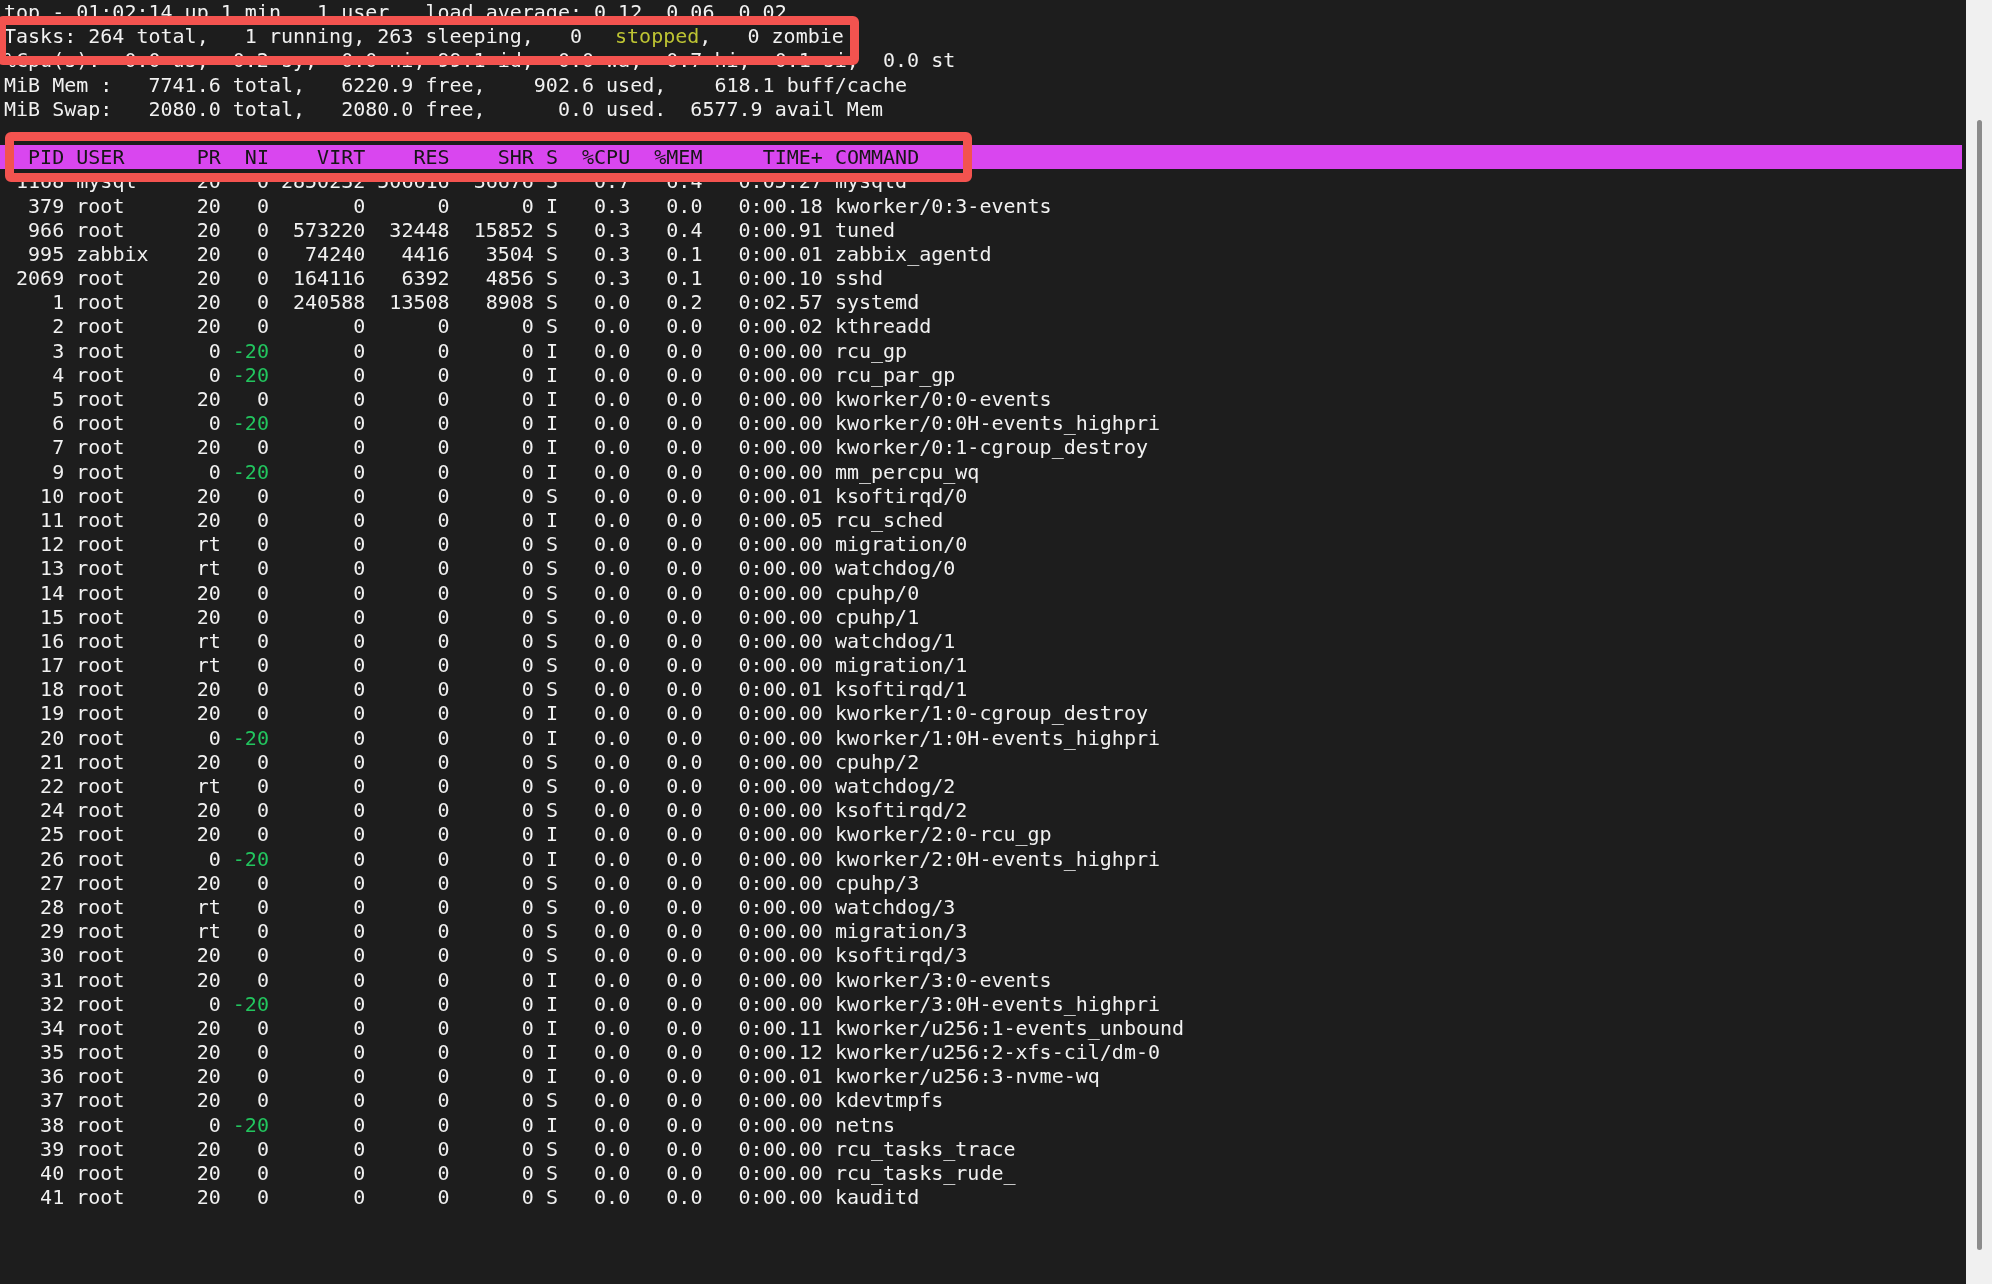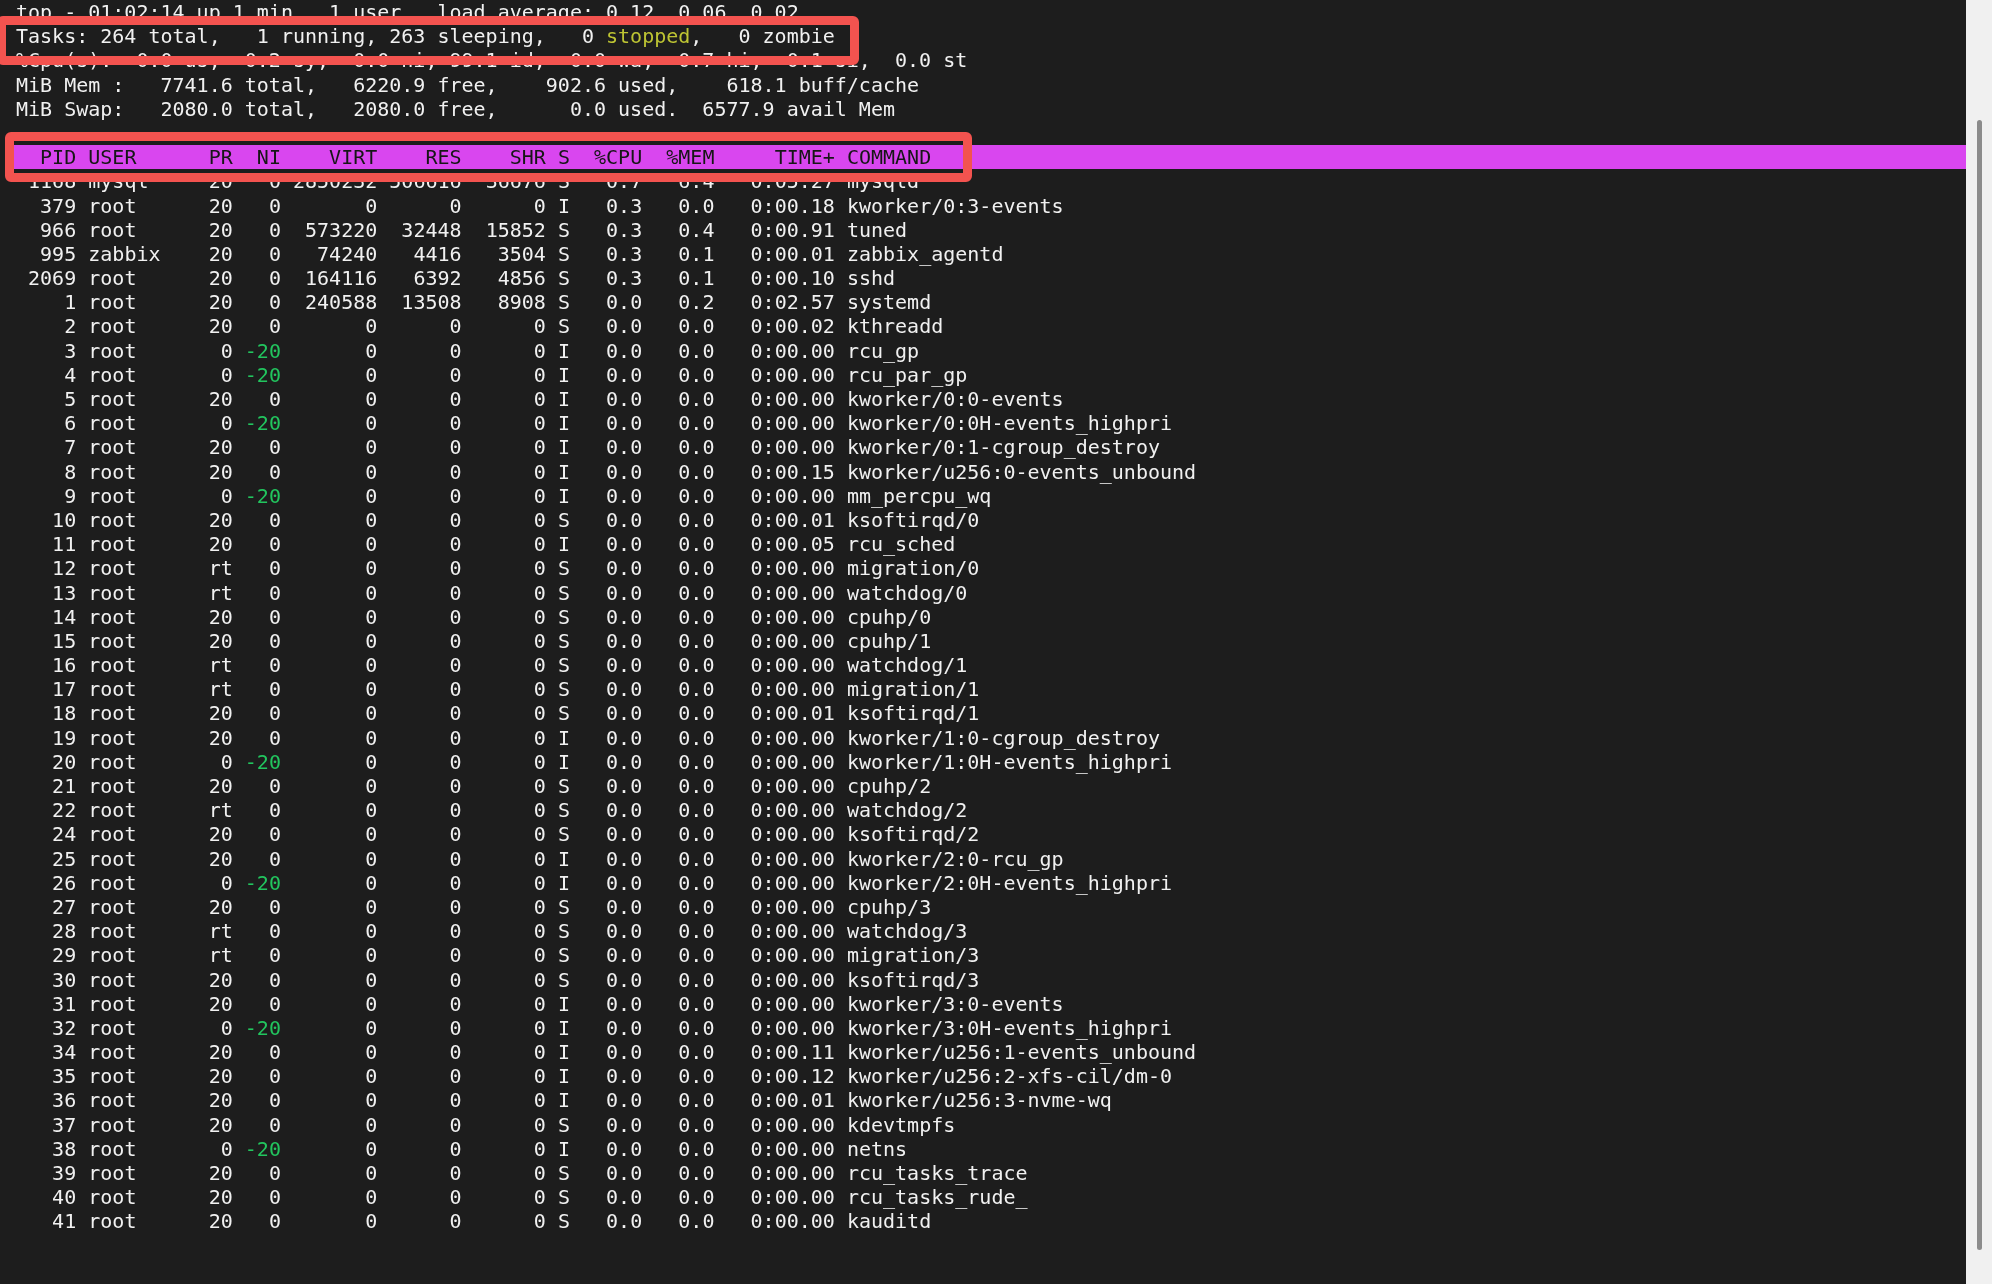--- a/index.html
+++ b/index.html
@@ -12,38 +12,38 @@
     position: relative;
     width: 1992px; height: 1284px;
     font-family: "DejaVu Sans Mono", monospace;
     font-size: 20px;
     line-height: 24.2px;
     color: #f1f1f1;
     background: #1d1d1d;
   }
   .content {
     position: absolute;
-    left: 12px; top: 0;
+    left: 0; top: 0;
     width: 1966px; height: 1216px;
     padding-left: 4px;
     box-sizing: border-box;
   }
   .line {
     white-space: pre;
     height: 24.2px;
   }
   .header-row {
     background: #d946ef;
     color: #161616;
     margin-left: -8px;
     padding-left: 8px;
     width: 1966px;
     box-sizing: border-box;
   }
-  .hl-yellow { color: #bdc433; }
+  .hl-yellow { color: #bdc433; margin-left: 21px; }
   .hl-cyan   { color: #22c55e; }
   .annotation-box {
     position: absolute;
     border: 9px solid #f3534f;
     border-radius: 6px;
     box-sizing: border-box;
     pointer-events: none;
     z-index: 5;
   }
   .box-tasks  { left: -3px; top: 16px;  width: 862px; height: 49px; }
@@ -81,21 +81,20 @@
         <div class="line"><span>  966</span><span> root    </span><span>  20</span><span>   0</span><span>  573220</span><span>  32448</span><span>  15852</span><span> S</span><span>   0.3</span><span>   0.4</span><span>   0:00.91</span><span> tuned</span></div>
         <div class="line"><span>  995</span><span> zabbix  </span><span>  20</span><span>   0</span><span>   74240</span><span>   4416</span><span>   3504</span><span> S</span><span>   0.3</span><span>   0.1</span><span>   0:00.01</span><span> zabbix_agentd</span></div>
         <div class="line"><span> 2069</span><span> root    </span><span>  20</span><span>   0</span><span>  164116</span><span>   6392</span><span>   4856</span><span> S</span><span>   0.3</span><span>   0.1</span><span>   0:00.10</span><span> sshd</span></div>
         <div class="line"><span>    1</span><span> root    </span><span>  20</span><span>   0</span><span>  240588</span><span>  13508</span><span>   8908</span><span> S</span><span>   0.0</span><span>   0.2</span><span>   0:02.57</span><span> systemd</span></div>
         <div class="line"><span>    2</span><span> root    </span><span>  20</span><span>   0</span><span>       0</span><span>      0</span><span>      0</span><span> S</span><span>   0.0</span><span>   0.0</span><span>   0:00.02</span><span> kthreadd</span></div>
         <div class="line"><span>    3</span><span> root    </span><span>   0</span><span class="hl-cyan"> -20</span><span>       0</span><span>      0</span><span>      0</span><span> I</span><span>   0.0</span><span>   0.0</span><span>   0:00.00</span><span> rcu_gp</span></div>
         <div class="line"><span>    4</span><span> root    </span><span>   0</span><span class="hl-cyan"> -20</span><span>       0</span><span>      0</span><span>      0</span><span> I</span><span>   0.0</span><span>   0.0</span><span>   0:00.00</span><span> rcu_par_gp</span></div>
         <div class="line"><span>    5</span><span> root    </span><span>  20</span><span>   0</span><span>       0</span><span>      0</span><span>      0</span><span> I</span><span>   0.0</span><span>   0.0</span><span>   0:00.00</span><span> kworker/0:0-events</span></div>
         <div class="line"><span>    6</span><span> root    </span><span>   0</span><span class="hl-cyan"> -20</span><span>       0</span><span>      0</span><span>      0</span><span> I</span><span>   0.0</span><span>   0.0</span><span>   0:00.00</span><span> kworker/0:0H-events_highpri</span></div>
         <div class="line"><span>    7</span><span> root    </span><span>  20</span><span>   0</span><span>       0</span><span>      0</span><span>      0</span><span> I</span><span>   0.0</span><span>   0.0</span><span>   0:00.00</span><span> kworker/0:1-cgroup_destroy</span></div>
-        <div class="line"><span>    8</span><span> root    </span><span>  20</span><span>   0</span><span>       0</span><span>      0</span><span>      0</span><span> I</span><span>   0.0</span><span>   0.0</span><span>   0:00.15</span><span> kworker/u256:0-events_unbound</span></div>
         <div class="line"><span>    9</span><span> root    </span><span>   0</span><span class="hl-cyan"> -20</span><span>       0</span><span>      0</span><span>      0</span><span> I</span><span>   0.0</span><span>   0.0</span><span>   0:00.00</span><span> mm_percpu_wq</span></div>
         <div class="line"><span>   10</span><span> root    </span><span>  20</span><span>   0</span><span>       0</span><span>      0</span><span>      0</span><span> S</span><span>   0.0</span><span>   0.0</span><span>   0:00.01</span><span> ksoftirqd/0</span></div>
         <div class="line"><span>   11</span><span> root    </span><span>  20</span><span>   0</span><span>       0</span><span>      0</span><span>      0</span><span> I</span><span>   0.0</span><span>   0.0</span><span>   0:00.05</span><span> rcu_sched</span></div>
         <div class="line"><span>   12</span><span> root    </span><span>  rt</span><span>   0</span><span>       0</span><span>      0</span><span>      0</span><span> S</span><span>   0.0</span><span>   0.0</span><span>   0:00.00</span><span> migration/0</span></div>
         <div class="line"><span>   13</span><span> root    </span><span>  rt</span><span>   0</span><span>       0</span><span>      0</span><span>      0</span><span> S</span><span>   0.0</span><span>   0.0</span><span>   0:00.00</span><span> watchdog/0</span></div>
         <div class="line"><span>   14</span><span> root    </span><span>  20</span><span>   0</span><span>       0</span><span>      0</span><span>      0</span><span> S</span><span>   0.0</span><span>   0.0</span><span>   0:00.00</span><span> cpuhp/0</span></div>
         <div class="line"><span>   15</span><span> root    </span><span>  20</span><span>   0</span><span>       0</span><span>      0</span><span>      0</span><span> S</span><span>   0.0</span><span>   0.0</span><span>   0:00.00</span><span> cpuhp/1</span></div>
         <div class="line"><span>   16</span><span> root    </span><span>  rt</span><span>   0</span><span>       0</span><span>      0</span><span>      0</span><span> S</span><span>   0.0</span><span>   0.0</span><span>   0:00.00</span><span> watchdog/1</span></div>
         <div class="line"><span>   17</span><span> root    </span><span>  rt</span><span>   0</span><span>       0</span><span>      0</span><span>      0</span><span> S</span><span>   0.0</span><span>   0.0</span><span>   0:00.00</span><span> migration/1</span></div>
         <div class="line"><span>   18</span><span> root    </span><span>  20</span><span>   0</span><span>       0</span><span>      0</span><span>      0</span><span> S</span><span>   0.0</span><span>   0.0</span><span>   0:00.01</span><span> ksoftirqd/1</span></div>

